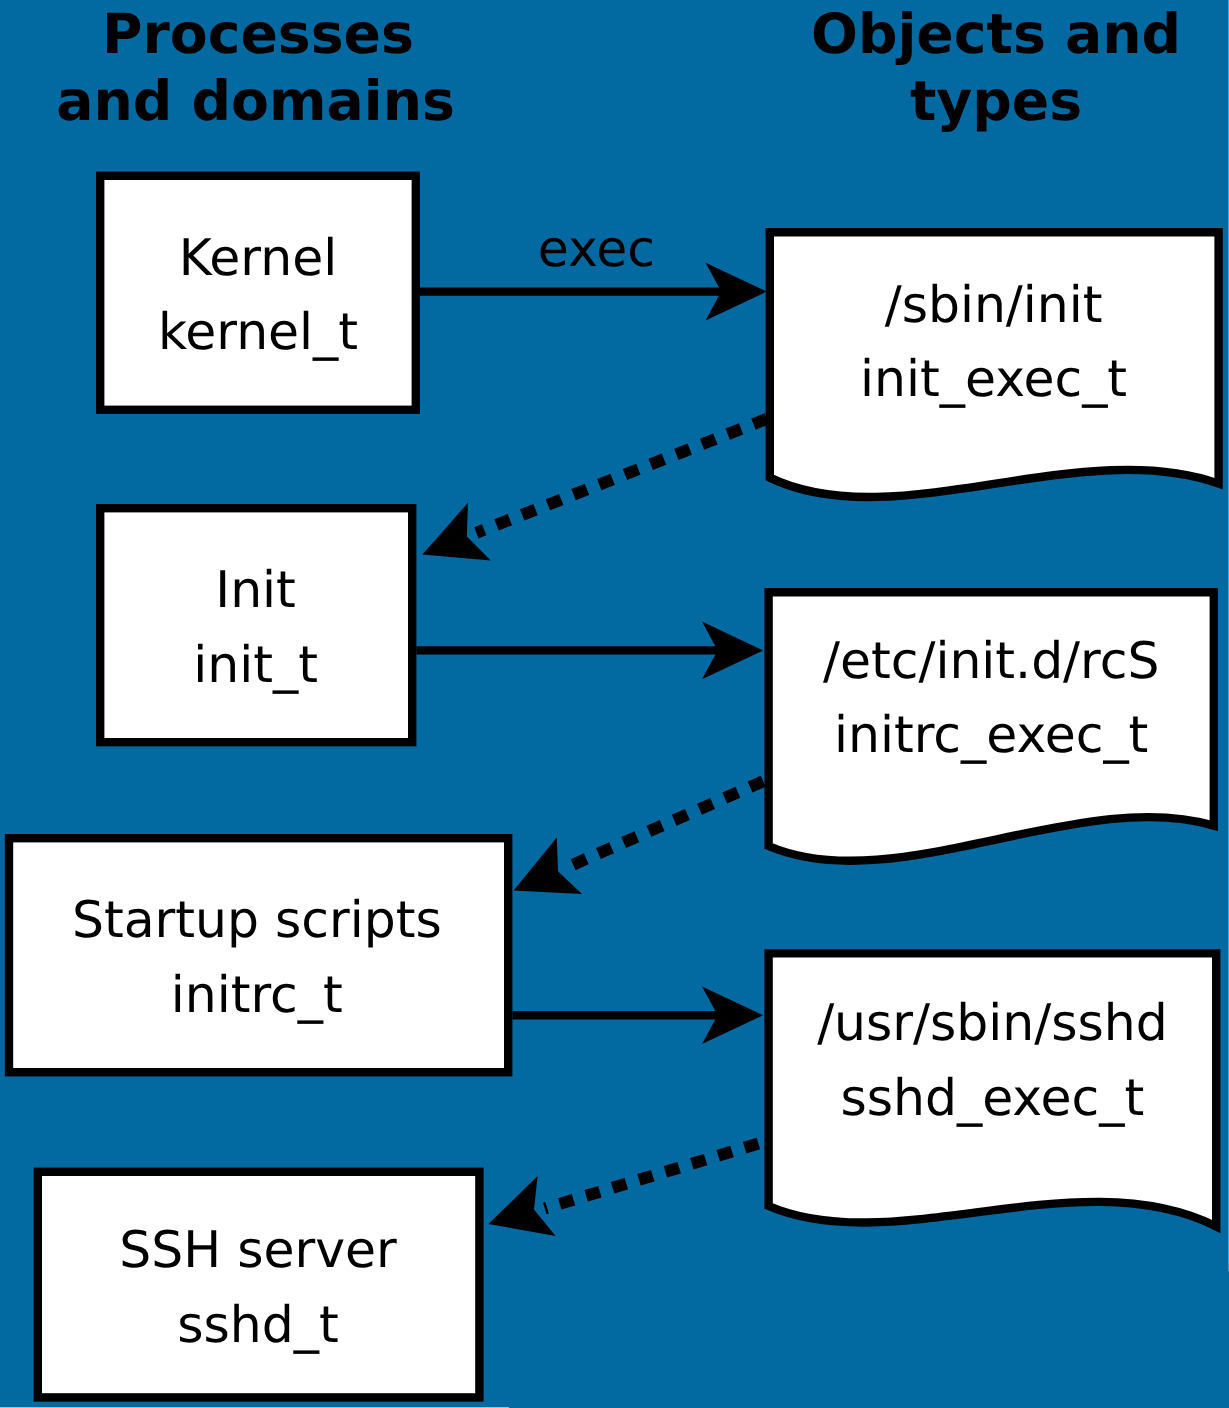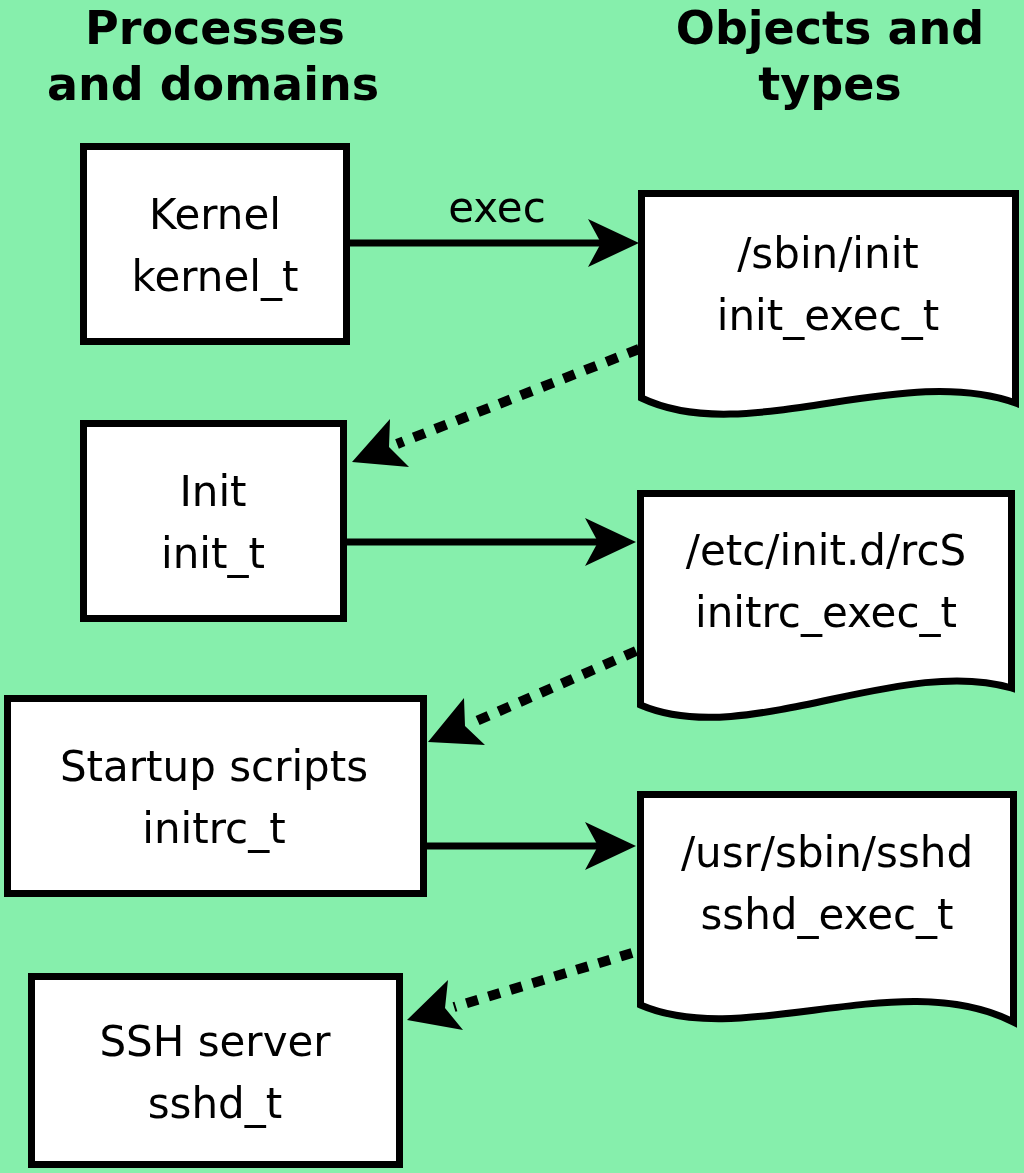--- a/index.html
+++ b/index.html
@@ -3,21 +3,21 @@
 <meta charset="utf-8">
 <style>
   html, body {
     margin: 0;
     padding: 0;
     background: #ffffff;
   }
   .diagram-wrap {
     width: 1024px;
     height: 1173px;
-    background: #86efac;
+    background: #0369a1;
     position: relative;
     overflow: hidden;
   }
   svg {
     display: block;
   }
   .shape {
     fill: #ffffff;
     stroke: #000000;
     stroke-width: 7;

